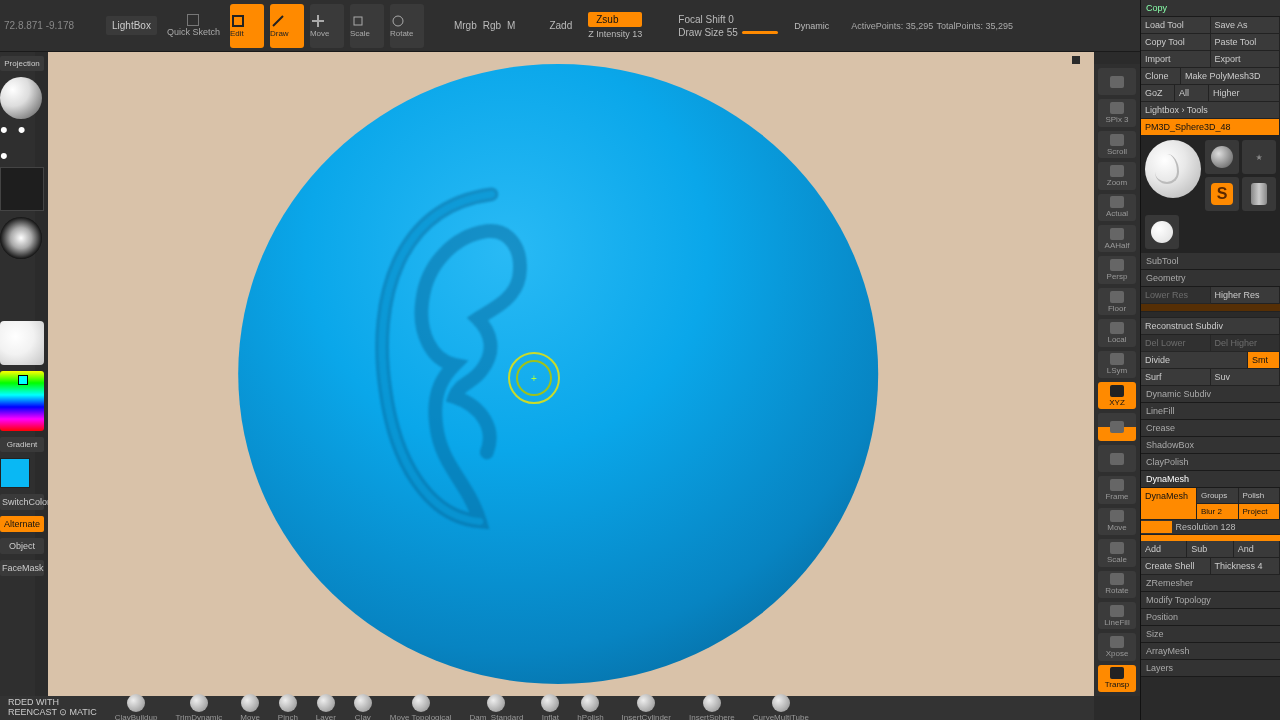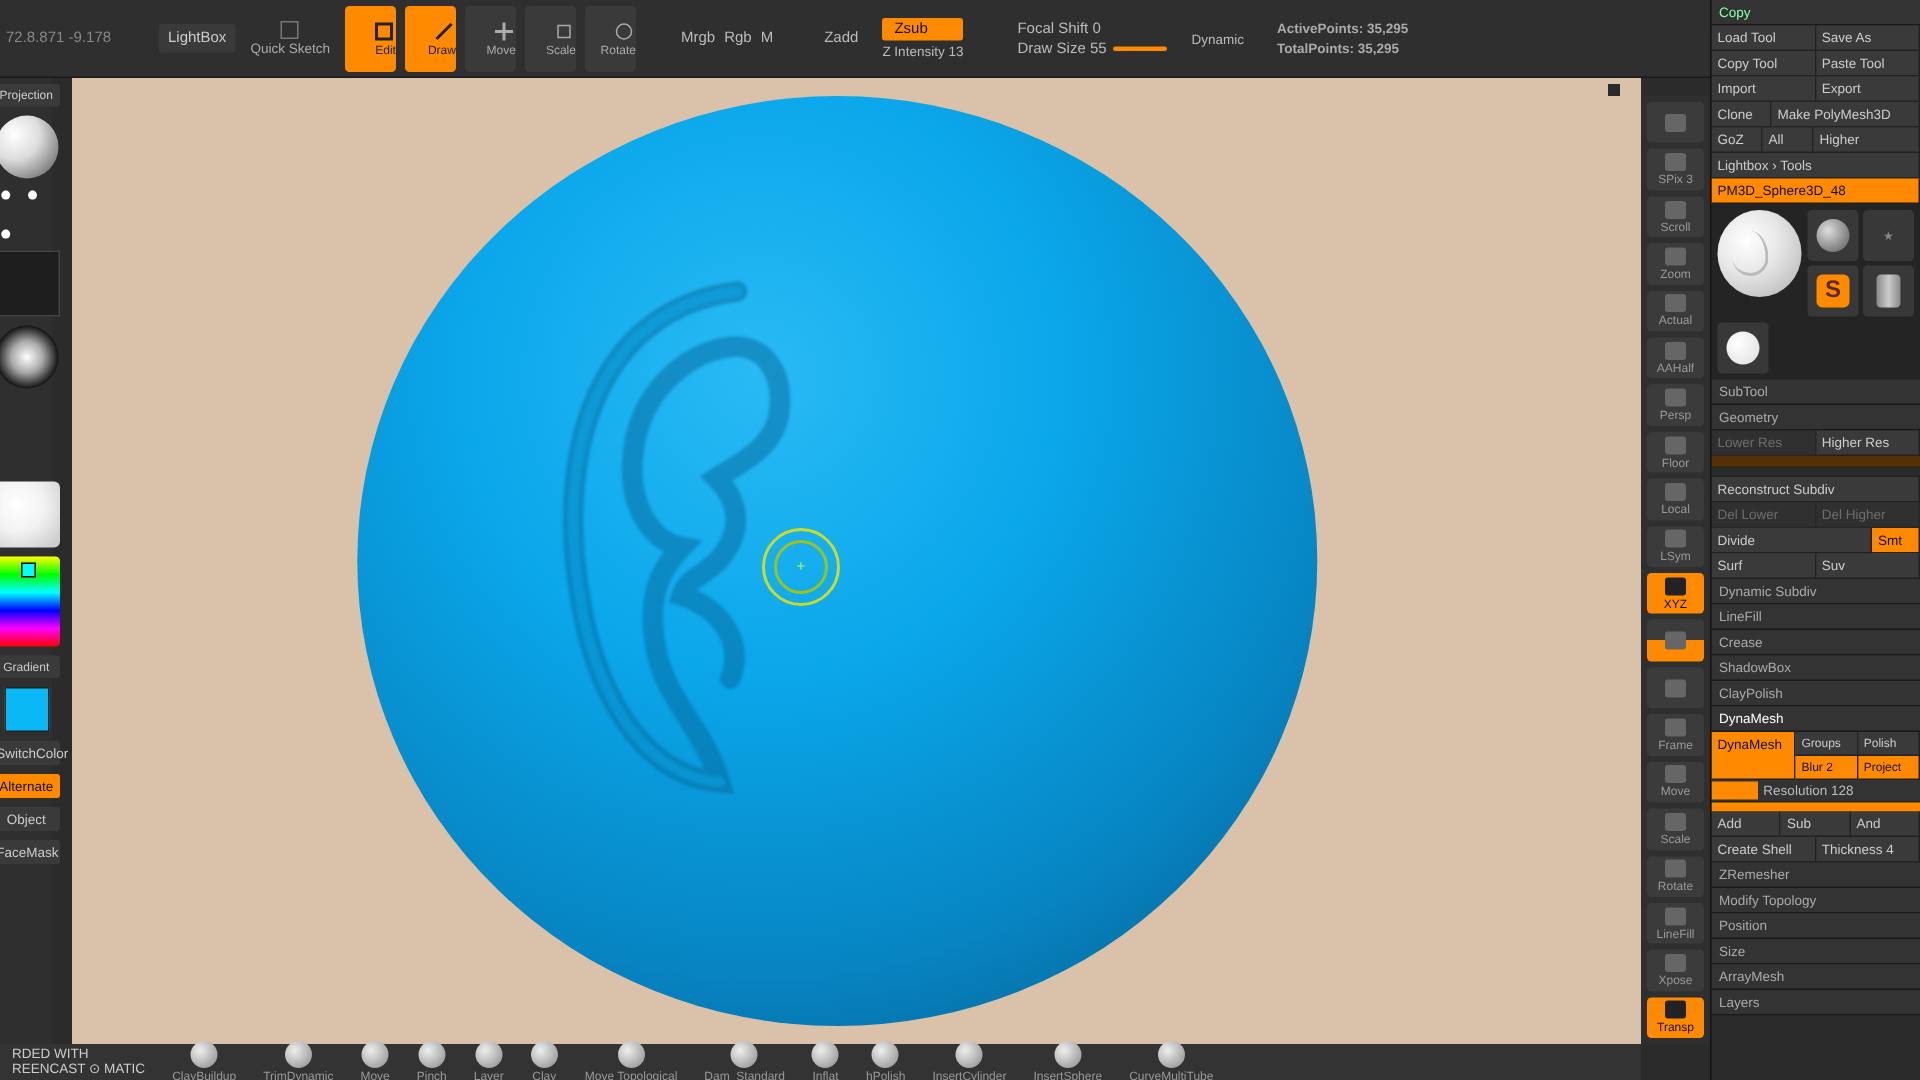--- a/index.html
+++ b/index.html
@@ -9,31 +9,31 @@
 .wm { position:absolute; color:rgba(200,200,200,.12); font-size:38px; font-weight:300; pointer-events:none; letter-spacing:2px; }
 .logo-wm { position:absolute; right:6px; bottom:6px; color:rgba(240,240,240,.6); font-size:22px; font-weight:bold; text-align:center; pointer-events:none; }
 .logo-wm .circ { width:72px; height:72px; border:3px solid rgba(200,220,255,.5); border-radius:50%; margin:0 auto 4px; display:flex; align-items:center; justify-content:center; color:#4fa8ff; font-size:30px; }
 
 
 .topbar { position:absolute; top:0; left:0; right:0; height:52px; background:#2f2f2f; display:flex; align-items:center; padding:0 4px; gap:6px; border-bottom:1px solid #1a1a1a; }
 .topbar .coord { color:#888; font-size:10px; width:96px; }
 .topbar .lbx { background:#3a3a3a; color:#ccc; padding:4px 6px; border-radius:2px; font-size:10px; }
 .topbar .qsk { display:flex; flex-direction:column; align-items:center; gap:1px; font-size:9px; color:#aaa; padding:2px 4px; }
 .topbar .qsk .box { width:12px; height:12px; border:1px solid #777; }
-.mode-btn { width:34px; height:44px; background:#ff8a00; border-radius:3px; display:flex; flex-direction:column; align-items:flex-end; justify-content:center; font-size:8px; color:#222; }
+.mode-btn { width:34px; height:44px; background:#ff8a00; border-radius:3px; display:flex; flex-direction:column; align-items:flex-start; justify-content:center; font-size:8px; color:#222; }
 .mode-btn.off { background:#3a3a3a; color:#aaa; }
 .mode-btn svg { width:16px; height:16px; }
 .top-lbl { font-size:10px; color:#bbb; }
 .top-lbl.on { background:#ff8a00; color:#111; padding:2px 8px; border-radius:2px; }
 .top-slider { height:3px; background:#ff8a00; border-radius:2px; }
-.top-info { font-size:9px; color:#aaa; display:flex; flex-direction:column; gap:3px;font-weight:bold; }
+.top-info { font-size:9px; color:#aaa; display:flex; gap:3px; }
 .top-group { display:flex; flex-direction:column; gap:2px;margin-left:10px; }
 
 
-.leftcol { position:absolute; left:0; top:52px; bottom:0; width:35px; background:#2f2f2f; display:flex; flex-direction:column; align-items:center; gap:6px; padding-top:4px; }
+.leftcol { position:absolute; left:0; top:52px; bottom:0; width:35px; background:#2f2f2f; display:flex; flex-direction:column; gap:6px; padding-top:4px; }
 .brush-sphere { width:42px; height:42px; border-radius:50%; background:radial-gradient(circle at 30% 30%,#fff,#ddd 40%,#666 90%); }
 .brush-sphere.alpha { background:radial-gradient(circle at 50% 50%,#fff,#aaa 35%,#000 75%); }
 .dots { color:#fff; font-size:22px; letter-spacing:2px; height:36px; display:flex; align-items:center; }
 .tex-empty { width:44px; height:44px; background:#1e1e1e; border:1px solid #444; }
 .swatch-big { width:44px; height:44px; background:radial-gradient(circle at 35% 35%,#fff,#f2f2f2 45%,#ccc 90%); border-radius:4px; }
 .hue { width:44px; height:60px; background:linear-gradient(180deg,#ff0,#0f0,#0ff,#00f,#f0f,#f00); border-radius:3px; position:relative; }
 .hue .pick { position:absolute; left:18px; top:4px; width:10px; height:10px; border:1px solid #000; background:#0ff; }
 .swatch-sm { width:30px; height:30px; background:#09b8f4; border:1px solid #222; }
 .left-btn { width:44px; background:#3a3a3a; color:#ccc; font-size:9px; padding:3px 2px; text-align:center; border-radius:2px; }
 .left-btn.on { background:#ff8a00; color:#111; }

